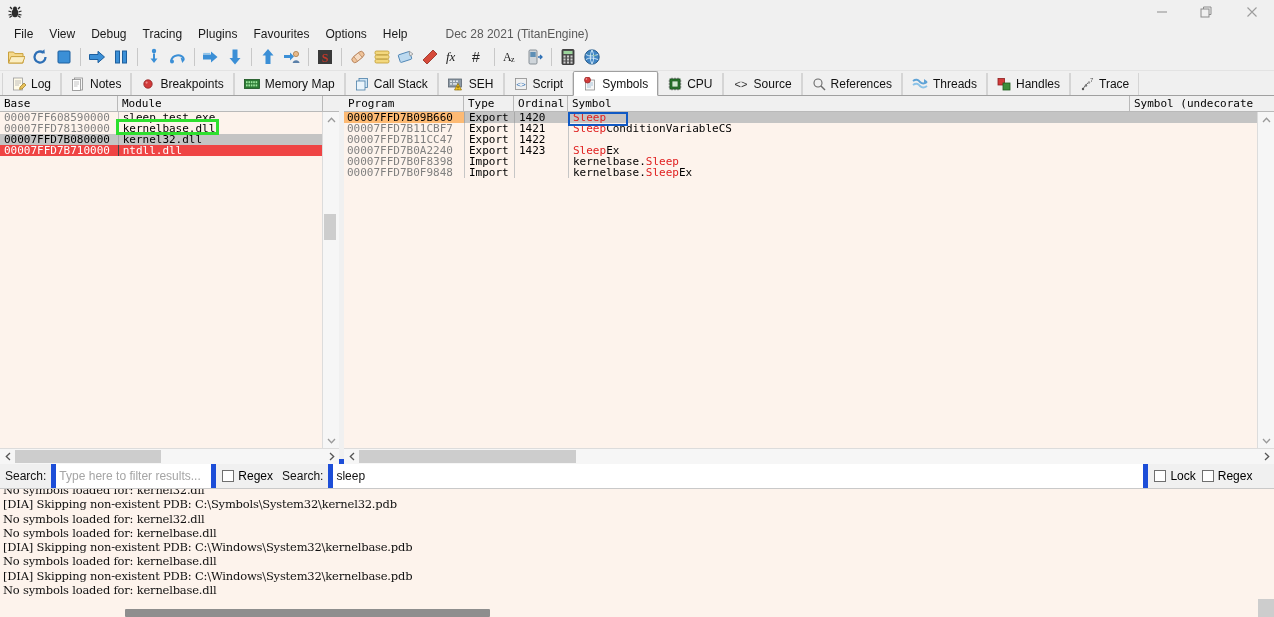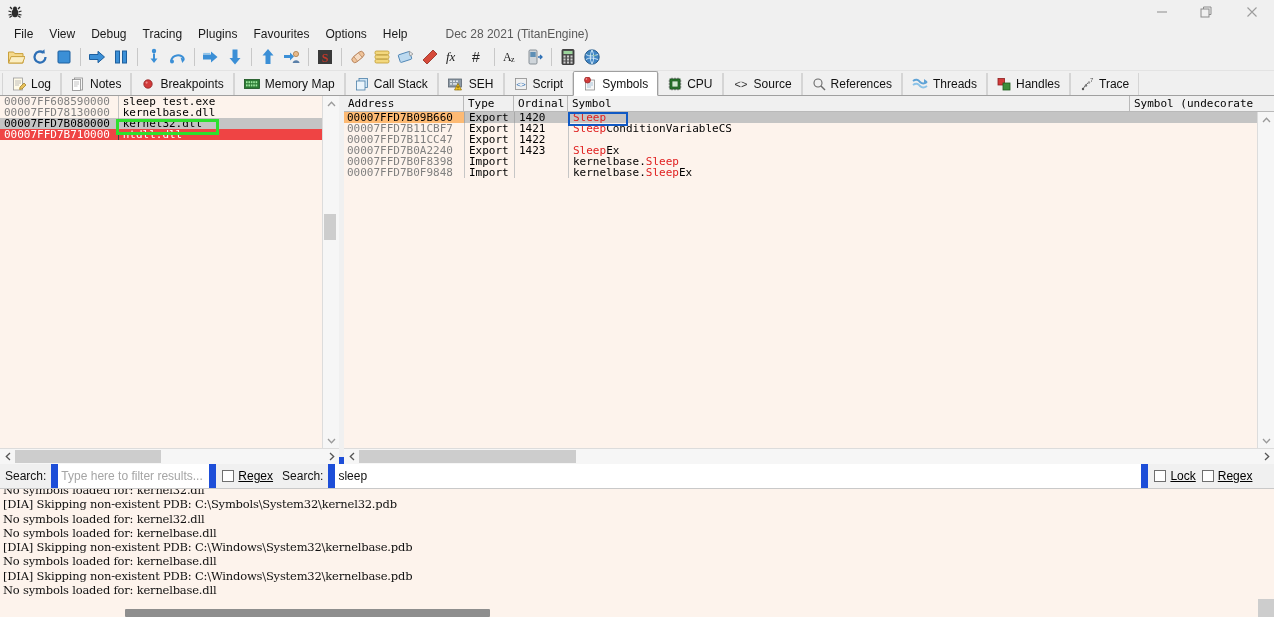--- a/index.html
+++ b/index.html
@@ -66,24 +66,24 @@
 
   
   .hsb{height:15px;background:#f6f6f6;border-top:1px solid #dcdcdc;display:flex;align-items:center;flex:none;position:relative;}
   .hsb .arr{width:15px;height:15px;display:flex;align-items:center;justify-content:center;flex:none;}
   .hsb-track{flex:1;height:15px;position:relative;}
   .hsb-thumb{position:absolute;top:1px;height:13px;background:#cdcdcd;}
 
   
   .searchbar{height:24px;background:#f0f0f0;display:flex;align-items:center;gap:0;padding-left:2px;}
   .slabel{font-size:12px;color:#111;padding:0 5px 0 3px;white-space:nowrap;}
-  .sinput{height:24px;background:#fff;border:7px solid #1d4ed8;box-sizing:border-box;
+  .sinput{height:24px;background:#fff;border:5px solid #1d4ed8;box-sizing:border-box;
           font-size:12px;color:#111;padding:12px 3px;overflow:hidden;white-space:nowrap;display:flex;align-items:center;}
   .sinput.ph{color:#a5a5a5;}
-  .cbox{display:flex;align-items:center;gap:4px;padding:0 6px;font-size:12px;white-space:nowrap;text-decoration:underline;}
+  .cbox{display:flex;align-items:center;gap:4px;padding:0 6px;font-size:12px;white-space:nowrap;}
   .cbsq{width:12px;height:12px;border:1px solid #6f6f6f;background:#fff;box-sizing:border-box;flex:none;}
 
   
   .logarea{position:relative;height:130px;background:#fdf3ec;overflow:hidden;border-top:1px solid #c9c9c9;}
   .logline{font-family:"DejaVu Serif", serif;font-size:11.5px;line-height:14.3px;color:#111;
            white-space:nowrap;padding-left:3px;letter-spacing:-0.2px;}
   .logclip{position:absolute;top:-6px;left:0;right:0;}
   .botsb-track{position:absolute;left:0;bottom:0;width:1258px;height:12px;background:#fdf3ec;}
   .botsb-thumb{position:absolute;left:125px;bottom:2px;width:365px;height:8px;background:#8e8e8e;border-radius:1px;}
   .botsb-corner{position:absolute;right:0;bottom:0;width:16px;height:20px;background:#cdcdcd;}
@@ -436,20 +436,25 @@
         <circle cx="9" cy="5.5" r="1.2" fill="#999"></circle>
         <text x="10" y="5" font-family="Liberation Sans, sans-serif" font-size="6" fill="#555">7</text>
       </svg>
       <span>Trace</span>
     </div>
   </div>
 
   <div class="panels">
 
     <div class="leftpane">
+      <div class="hdrrow">
+        <div class="hcell" style="width:118px">Base</div>
+        <div class="hcell" style="width:205px">Module</div>
+        <div class="hcell" style="flex:1;border-right:none"></div>
+      </div>
 
       <div class="gridwrap">
         <div class="grid">
 
           <div class="grow" style="background:#fdf3ec">
             <div class="gcell" style="width:118px;color:#808080">00007FF608590000</div>
             <div class="sepv"></div>
             <div class="gcell" style="width:204px;color:#000">sleep_test.exe</div>
           </div>
 
@@ -504,21 +509,21 @@
         </div>
       </div>
 
       <div class="greenbox" style="left:116px;top:23px;width:103px;height:16px;"></div>
     </div>
 
     <div class="splitter"></div>
 
     <div class="rightpane">
       <div class="hdrrow">
-        <div class="hcell" style="width:120px">Address</div>
+        <div class="hcell" style="width:120px">Program</div>
         <div class="hcell" style="width:50px">Type</div>
         <div class="hcell" style="width:54px">Ordinal</div>
         <div class="hcell" style="width:562px">Symbol</div>
         <div class="hcell" style="flex:1;border-right:none">Symbol (undecorate</div>
       </div>
 
       <div class="gridwrap">
         <div class="grid">
 
           <div class="grow" style="background:#c4c4c4">

